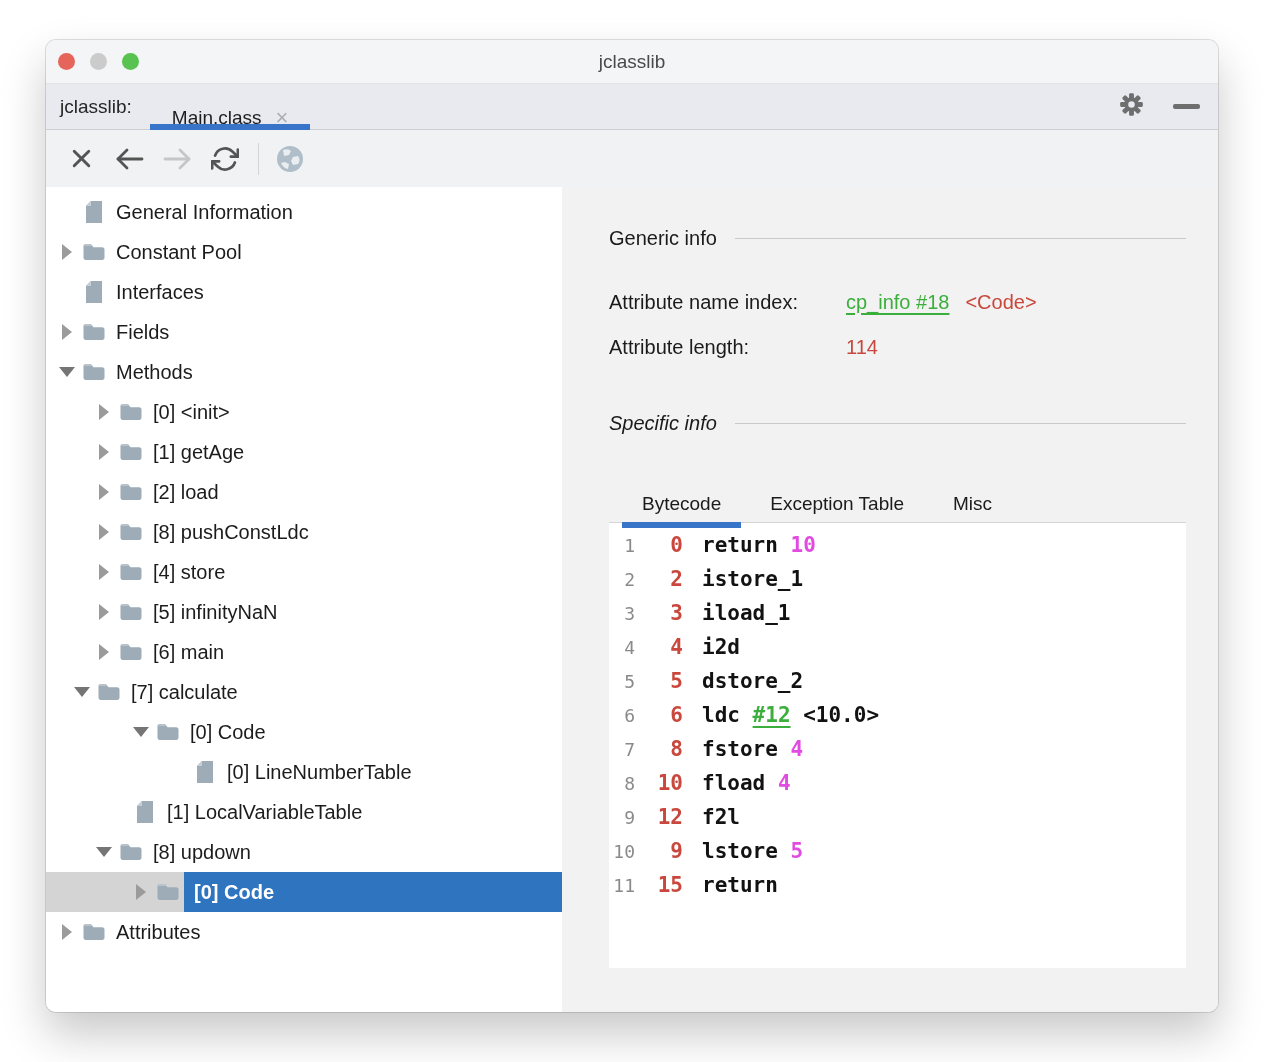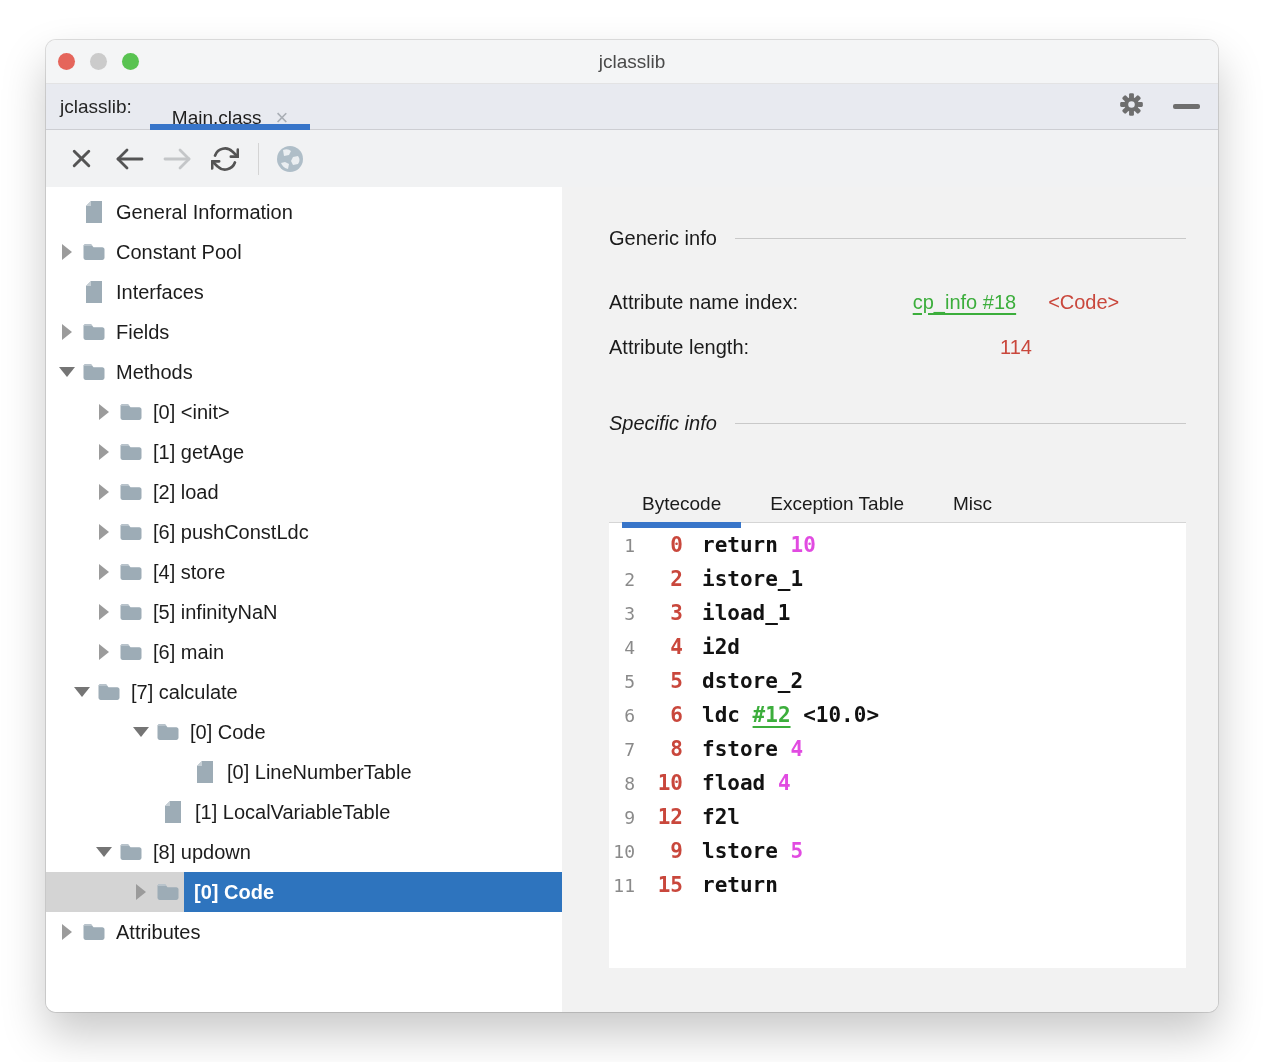--- a/index.html
+++ b/index.html
@@ -43,21 +43,21 @@
   .tree-row.selected { background:#D4D4D4; }
   .tree-row.selected .tree-label { background:var(--selection); color:#ffffff; font-weight:bold; flex:1; margin-left:4px; }
 
   .right-panel { flex:1; background:#F2F2F2; padding:36px 32px 0 47px; }
   .sec-head { display:flex; align-items:center; height:30px; }
   .sec-head .txt { font-size:20px; color:#1b1b1b; }
   .sec-head .rule { flex:1; height:1px; background:#C9C9C9; margin-left:18px; }
 
   .fields { margin-top:34px; display:grid; grid-template-columns:237px auto; row-gap:15px; }
   .f-label { font-size:20px; color:#1b1b1b; height:30px; display:flex; align-items:center; }
-  .f-value { font-size:20px; height:30px; display:flex; align-items:center; gap:32px;justify-content:center; }
+  .f-value { font-size:20px; height:30px; display:flex; align-items:center; gap:16px; }
   .green-link { color:var(--link-green); text-decoration:underline; text-underline-offset:4px; }
   .red-val { color:var(--value-red); }
 
   .spec-head { margin-top:46px;font-style:italic; }
 
   .tabs { margin-top:47px; display:flex; padding-left:13px; gap:9px; position:relative; }
   .dtab { position:relative; height:37px; line-height:37px; padding:0 20px; font-size:19px; color:#1b1b1b; }
   .dtab.active .underline { position:absolute; left:0; right:0; bottom:-6px; height:6px; background:var(--accent); z-index:2; }
 
   .pane { width:577px; height:446px; background:#ffffff; border-top:1px solid #D5D5D5; padding-top:5px; overflow:hidden; }
@@ -250,21 +250,21 @@
         <div class="tree-row" style="padding-left: 43px;">
           <span class="toggle">
             <span class="tri-right"></span>
           </span>
           <span class="tree-ico">
             <svg width="24" height="22" viewBox="0 0 24 22">
               <path d="M1.5 5.2C1.5 4 2.5 3 3.7 3h5.2l2.6 3.2h8.8c1.2 0 2.2 1 2.2 2.2v8.4c0 1.2-1 2.2-2.2 2.2H3.7c-1.2 0-2.2-1-2.2-2.2z" fill="var(--icon-gray)"></path>
               <path d="M1.5 5.2C1.5 4 2.5 3 3.7 3h5.2l1.5 1.9H1.5z" fill="#B8C3CB"></path>
             </svg>
           </span>
-          <span class="tree-label">[6] pushConstLdc</span>
+          <span class="tree-label">[8] pushConstLdc</span>
         </div>
         <div class="tree-row" style="padding-left: 43px;">
           <span class="toggle">
             <span class="tri-right"></span>
           </span>
           <span class="tree-ico">
             <svg width="24" height="22" viewBox="0 0 24 22">
               <path d="M1.5 5.2C1.5 4 2.5 3 3.7 3h5.2l2.6 3.2h8.8c1.2 0 2.2 1 2.2 2.2v8.4c0 1.2-1 2.2-2.2 2.2H3.7c-1.2 0-2.2-1-2.2-2.2z" fill="var(--icon-gray)"></path>
               <path d="M1.5 5.2C1.5 4 2.5 3 3.7 3h5.2l1.5 1.9H1.5z" fill="#B8C3CB"></path>
             </svg>
@@ -322,21 +322,21 @@
         <div class="tree-row" style="padding-left: 117px;">
           <span class="toggle"></span>
           <span class="tree-ico">
             <svg width="20" height="24" viewBox="0 0 20 24">
               <path d="M7 1 H18 V23 H2 V6 Z" fill="var(--icon-gray)"></path>
               <path d="M7 1 V6 H2 Z" fill="#C6CfD5"></path>
             </svg>
           </span>
           <span class="tree-label">[0] LineNumberTable</span>
         </div>
-        <div class="tree-row" style="padding-left: 57px; margin-left: 28px;">
+        <div class="tree-row" style="padding-left: 57px;">
           <span class="toggle"></span>
           <span class="tree-ico">
             <svg width="20" height="24" viewBox="0 0 20 24">
               <path d="M7 1 H18 V23 H2 V6 Z" fill="var(--icon-gray)"></path>
               <path d="M7 1 V6 H2 Z" fill="#C6CfD5"></path>
             </svg>
           </span>
           <span class="tree-label">[1] LocalVariableTable</span>
         </div>
         <div class="tree-row" style="padding-left: 43px;">

